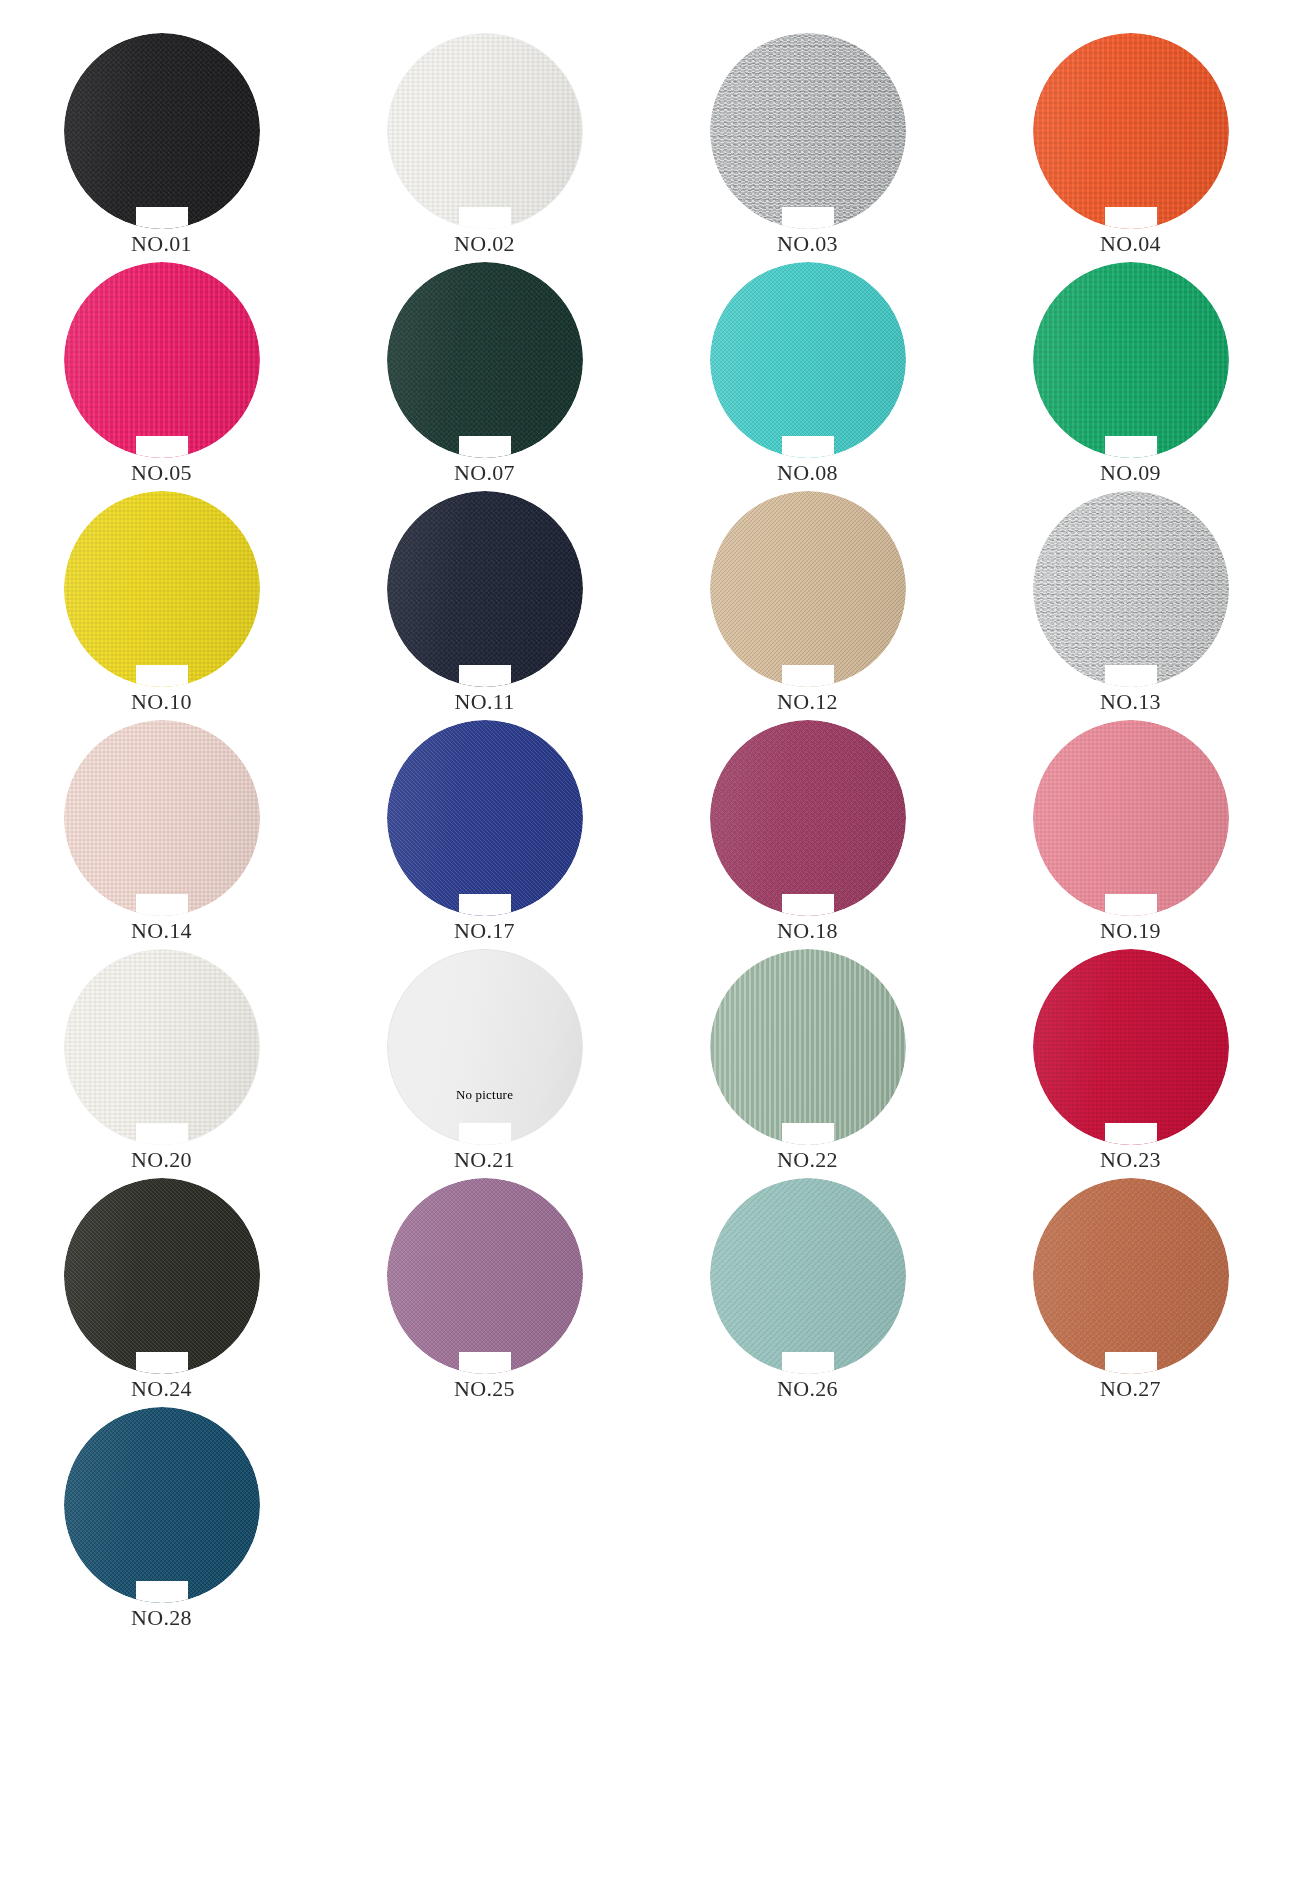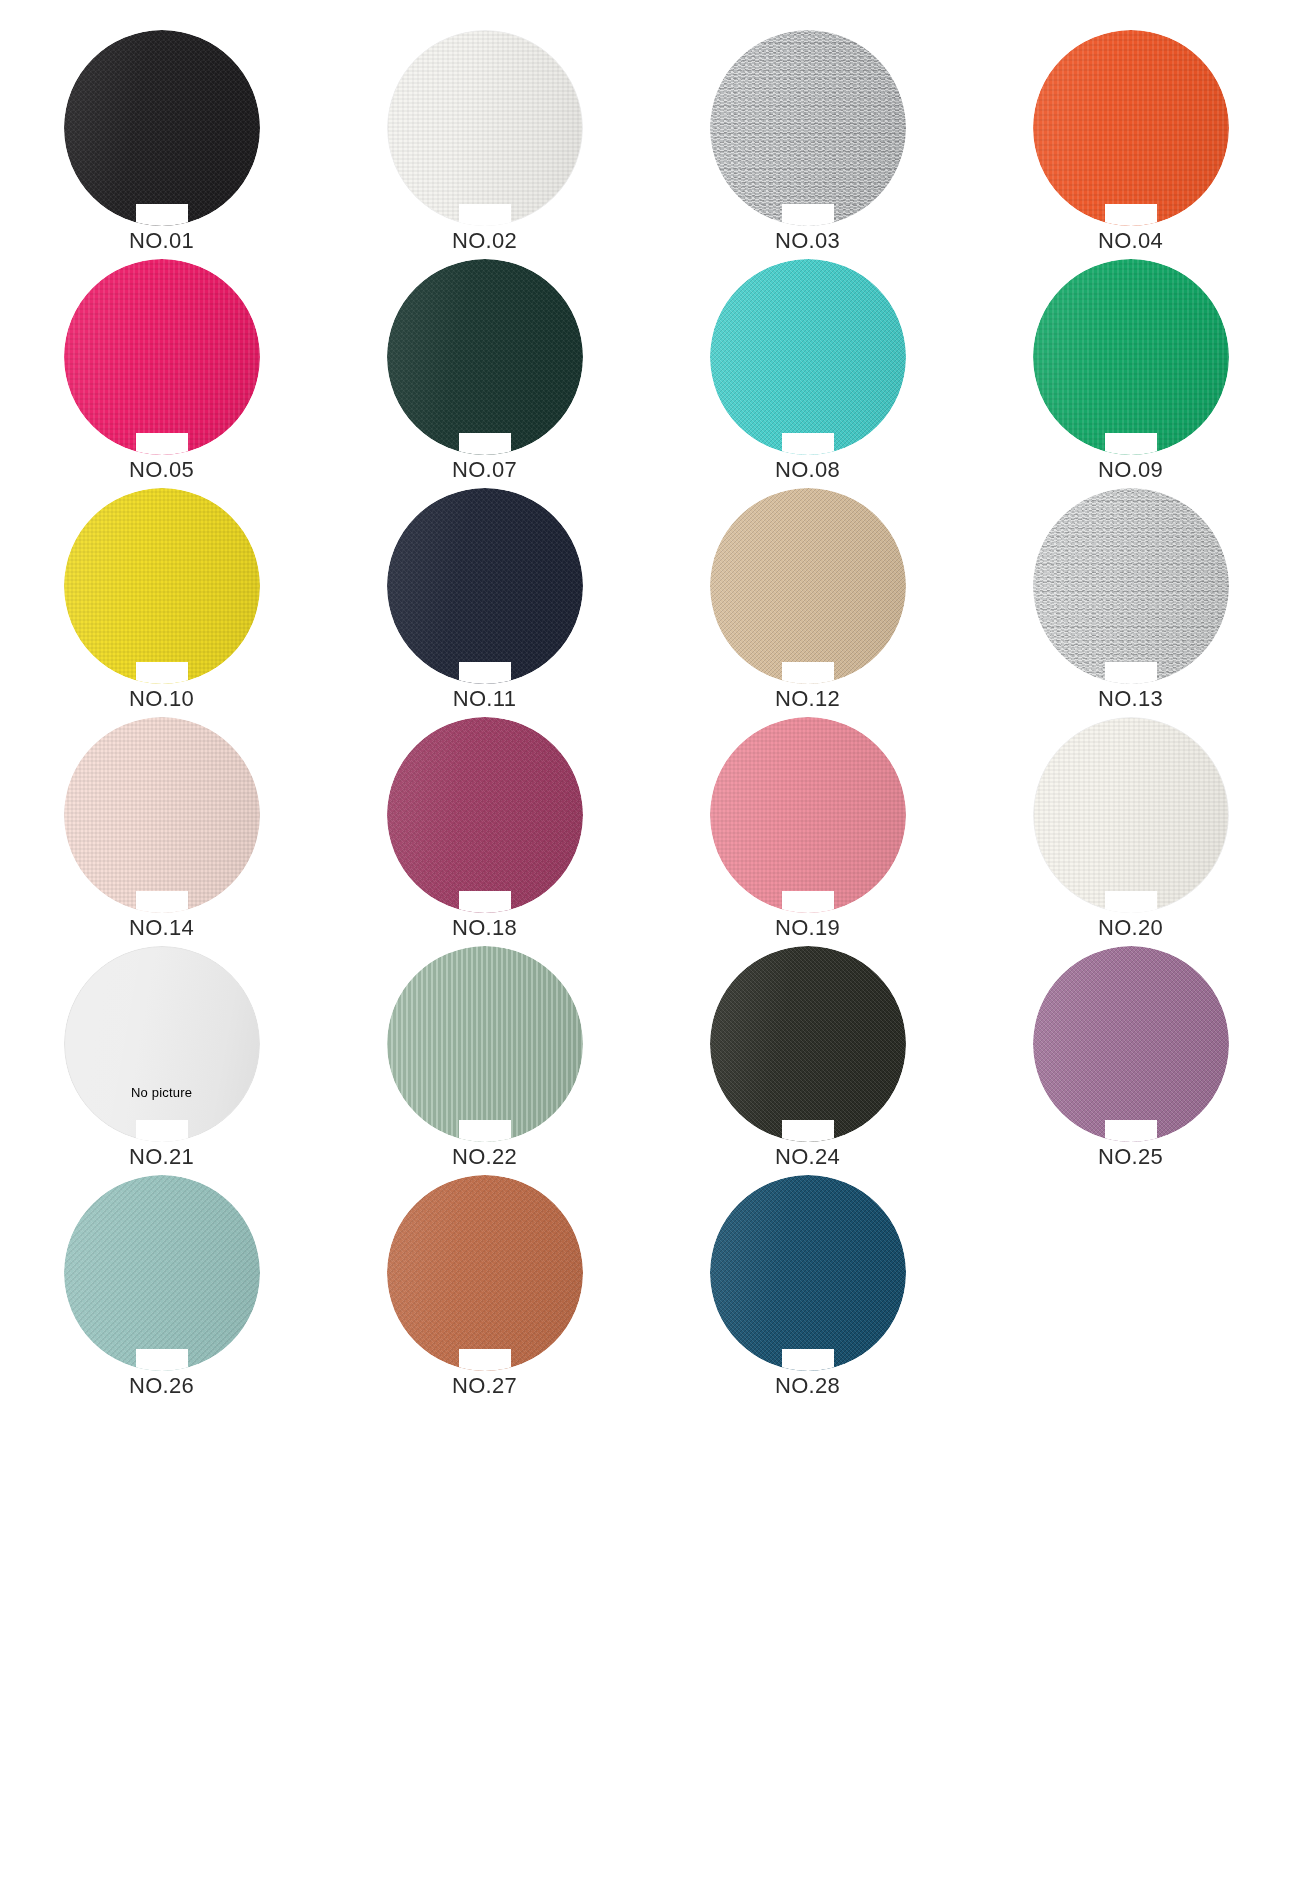--- a/index.html
+++ b/index.html
@@ -22,21 +22,22 @@
     width: 1292px;
     padding-top: 26px;
     box-sizing: border-box;
   }
 
   .swatch-cell {
     position: relative;
     display: flex;
     flex-direction: column;
     align-items: center;
-    justify-content: center;
+    justify-content: flex-end;
+    font-family: Liberation Serif, serif;
   }
 
   
   .chip-wrap {
     position: relative;
     width: 196px;
     height: 196px;
   }
 
   .chip {
@@ -184,20 +185,26 @@
       <div class="swatch-label">NO.13</div>
     </div>
     <div class="swatch-cell">
       <div class="chip-wrap">
         <div class="chip" style="--chipcolor: #f6ddd6; --chiptex: repeating-linear-gradient(0deg, rgba(0,0,0,0.05) 0 1px, rgba(0,0,0,0.00) 1px 3px),repeating-linear-gradient(90deg, rgba(0,0,0,0.05) 0 1px, rgba(0,0,0,0.00) 1px 3px); --chiptexsize: 4px 4px, 4px 4px;"></div>
       </div>
       <div class="swatch-label">NO.14</div>
     </div>
     <div class="swatch-cell">
       <div class="chip-wrap">
+        <div class="chip" style="--chipcolor: #28398c; --chiptex: repeating-linear-gradient(48deg, rgba(255,255,255,0.16) 0 1px, rgba(0,0,0,0.00) 1px 3px),repeating-linear-gradient(-48deg, rgba(0,0,0,0.12) 0 1px, rgba(0,0,0,0.00) 1px 3px); --chiptexsize: 4px 4px, 4px 4px;"></div>
+      </div>
+      <div class="swatch-label">NO.17</div>
+    </div>
+    <div class="swatch-cell">
+      <div class="chip-wrap">
         <div class="chip" style="--chipcolor: #9c3c63; --chiptex: repeating-linear-gradient(45deg, rgba(255,255,255,0.10) 0 1px, rgba(0,0,0,0.00) 1px 3px),repeating-linear-gradient(-45deg, rgba(0,0,0,0.07) 0 1px, rgba(0,0,0,0.00) 1px 4px); --chiptexsize: 6px 6px, 6px 6px;"></div>
       </div>
       <div class="swatch-label">NO.18</div>
     </div>
     <div class="swatch-cell">
       <div class="chip-wrap">
         <div class="chip" style="--chipcolor: #f0909f; --chiptex: repeating-linear-gradient(0deg, rgba(0,0,0,0.05) 0 1px, rgba(0,0,0,0.00) 1px 3px),repeating-linear-gradient(90deg, rgba(0,0,0,0.05) 0 1px, rgba(0,0,0,0.00) 1px 3px); --chiptexsize: 4px 4px, 4px 4px;"></div>
       </div>
       <div class="swatch-label">NO.19</div>
     </div>
@@ -215,20 +222,26 @@
       <div class="swatch-label">NO.21</div>
     </div>
     <div class="swatch-cell">
       <div class="chip-wrap">
         <div class="chip" style="--chipcolor: #9cb8a4; --chiptex: repeating-linear-gradient(90deg, rgba(255,255,255,0.22) 0 1px, rgba(0,0,0,0.06) 1px 4px); --chiptexsize: 5px 100%;"></div>
       </div>
       <div class="swatch-label">NO.22</div>
     </div>
     <div class="swatch-cell">
       <div class="chip-wrap">
+        <div class="chip" style="--chipcolor: #cb123c; --chiptex: repeating-linear-gradient(0deg, rgba(0,0,0,0.05) 0 1px, rgba(0,0,0,0.00) 1px 3px),repeating-linear-gradient(90deg, rgba(0,0,0,0.05) 0 1px, rgba(0,0,0,0.00) 1px 3px); --chiptexsize: 4px 4px, 4px 4px;"></div>
+      </div>
+      <div class="swatch-label">NO.23</div>
+    </div>
+    <div class="swatch-cell">
+      <div class="chip-wrap">
         <div class="chip" style="--chipcolor: #2c2e27; --chiptex: repeating-linear-gradient(48deg, rgba(255,255,255,0.10) 0 1px, rgba(0,0,0,0.00) 1px 3px),repeating-linear-gradient(-48deg, rgba(0,0,0,0.22) 0 1px, rgba(0,0,0,0.00) 1px 3px); --chiptexsize: 4px 4px, 4px 4px;"></div>
       </div>
       <div class="swatch-label">NO.24</div>
     </div>
     <div class="swatch-cell">
       <div class="chip-wrap">
         <div class="chip" style="--chipcolor: #9d6f96; --chiptex: repeating-linear-gradient(48deg, rgba(255,255,255,0.16) 0 1px, rgba(0,0,0,0.00) 1px 3px),repeating-linear-gradient(-48deg, rgba(0,0,0,0.12) 0 1px, rgba(0,0,0,0.00) 1px 3px); --chiptexsize: 4px 4px, 4px 4px;"></div>
       </div>
       <div class="swatch-label">NO.25</div>
     </div>

